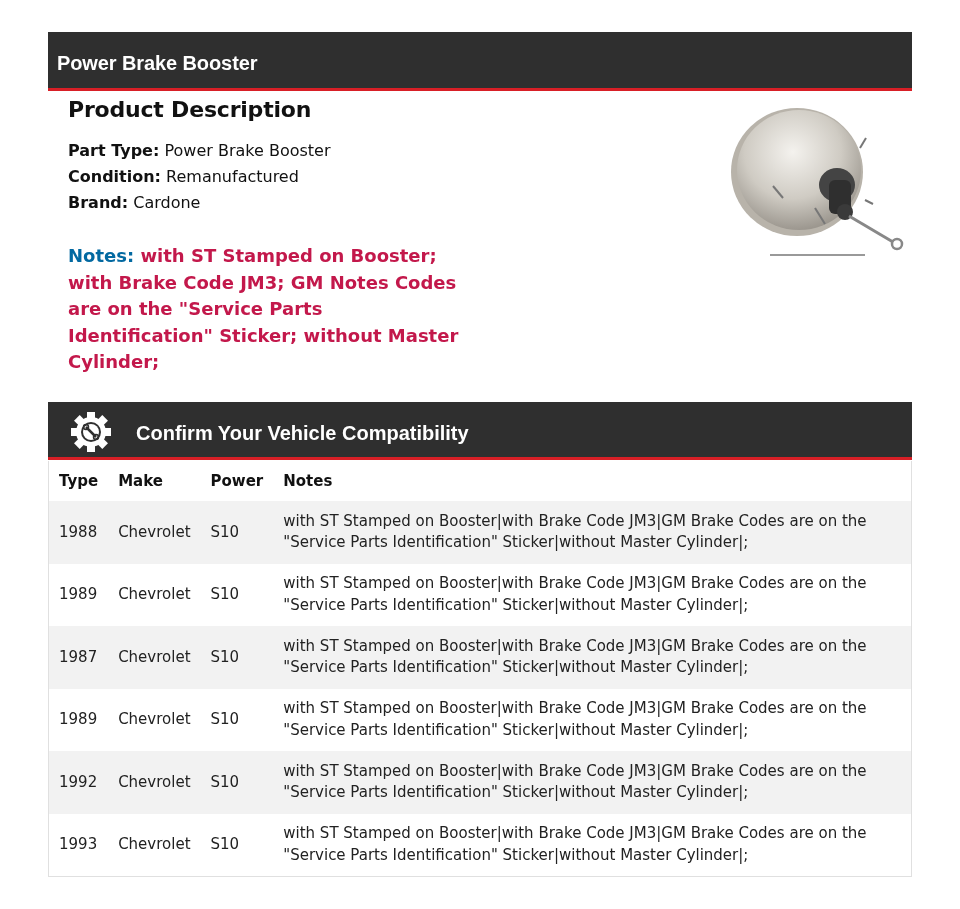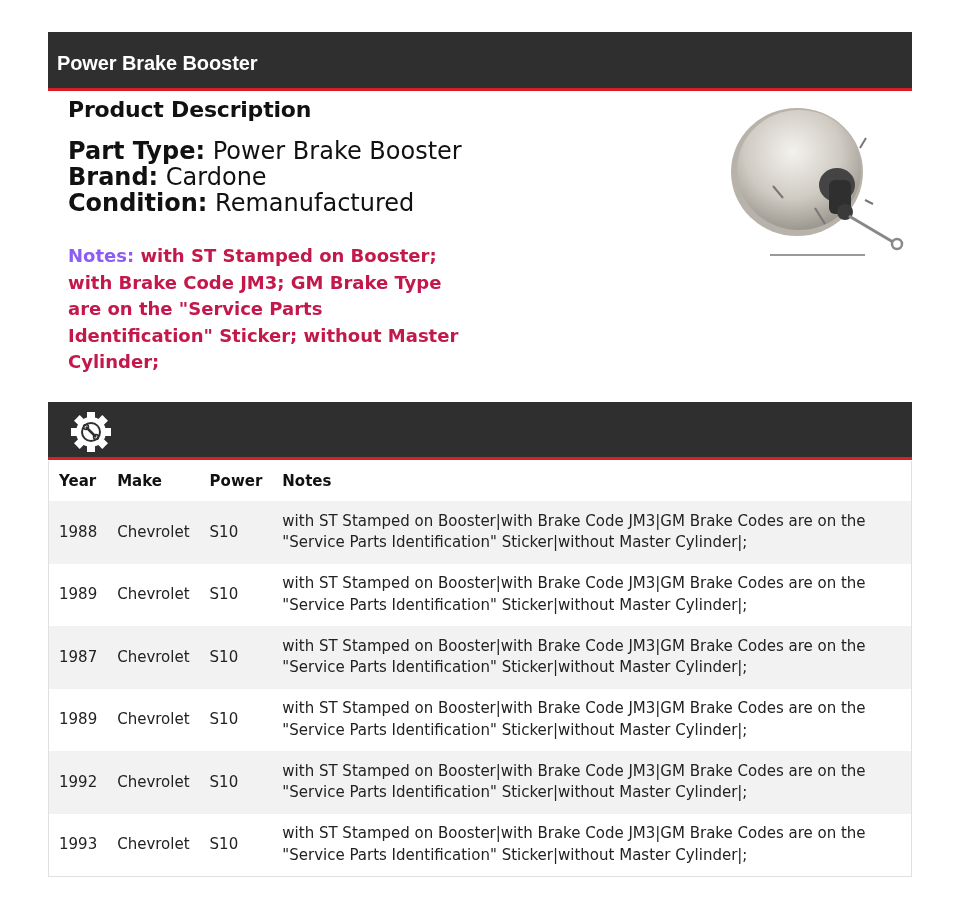--- a/index.html
+++ b/index.html
@@ -15,24 +15,24 @@
     font-family: "Liberation Sans", sans-serif; font-weight: bold;
   }
   #hdr1 { top: 32px; height: 59px; }
   #hdr1 .title { position: absolute; left: 9px; top: 20px; font-size: 20px; letter-spacing: -0.1px; }
   #hdr2 { top: 402px; height: 58px; }
   #hdr2 .title { position: absolute; left: 88px; top: 20px; font-size: 20px; }
   #hdr2 .gear { position: absolute; left: 21px; top: 8px; width: 44px; height: 44px; }
 
   .desc { position: absolute; left: 68px; top: 97px; width: 640px; }
   .desc h2 { font-size: 22px; font-weight: bold; margin-bottom: 16px; letter-spacing: -0.2px; }
-  .desc .row { font-size: 24px; line-height: 26px; }
+  .desc .row { font-size: 16px; line-height: 26px; }
   .desc .row b { font-weight: bold; }
   .notes { margin-top: 27px; font-size: 18px; line-height: 26.5px; width: 400px; font-weight: bold; }
-  .notes .lbl { color: #8b5cf6; margin-top: 48px; }
+  .notes .lbl { color: #0369a1; margin-top: 48px; }
   .notes .val { color: #c3184b; }
 
   .product-img { position: absolute; left: 725px; top: 100px; width: 185px; height: 162px; }
 
   table.compat {
     position: absolute; left: 48px; top: 461px; width: 864px;
     border-collapse: collapse; border: 1px solid #e0e0e0; border-top: none;
     font-size: 15px;
   }
   table.compat th {
@@ -49,23 +49,23 @@
 </head>
 <body>
 
 <div class="section-header" id="hdr1">
   <span class="title">Power Brake Booster</span>
 </div>
 
 <div class="desc">
   <h2>Product Description</h2>
   <div class="row"><b>Part Type:</b> <span>Power Brake Booster</span></div>
+  <div class="row"><b>Condition:</b> <span>Remanufactured</span></div>
   <div class="row"><b>Brand:</b> <span>Cardone</span></div>
-  <div class="row"><b>Condition:</b> <span>Remanufactured</span></div>
-  <div class="notes"><span class="lbl">Notes:</span> <span class="val">with ST Stamped on Booster; with Brake Code JM3; GM Brake Type are on the "Service Parts Identification" Sticker; without Master Cylinder;</span></div>
+  <div class="notes"><span class="lbl">Notes:</span> <span class="val">with ST Stamped on Booster; with Brake Code JM3; GM Notes Codes are on the "Service Parts Identification" Sticker; without Master Cylinder;</span></div>
 </div>
 
 <div class="product-img">
   <svg width="185" height="162" viewBox="0 0 185 162">
     <defs>
       <radialGradient id="dome" cx="45%" cy="35%" r="65%">
         <stop offset="0%" stop-color="#f4f2ee"></stop>
         <stop offset="60%" stop-color="#cfcbc3"></stop>
         <stop offset="100%" stop-color="#9c978f"></stop>
       </radialGradient>
@@ -99,26 +99,27 @@
         <rect x="12" y="-4" width="8" height="8" transform="rotate(45)"></rect>
         <circle r="15"></circle>
       </g>
       <circle cx="22" cy="22" r="10" fill="#2f2f2f"></circle>
       <circle cx="22" cy="22" r="8" fill="#fff"></circle>
       <line x1="17" y1="17" x2="27" y2="27" stroke="#2f2f2f" stroke-width="2.5"></line>
       <circle cx="17" cy="17" r="2.5" fill="none" stroke="#2f2f2f" stroke-width="1.5"></circle>
       <circle cx="27" cy="27" r="2.5" fill="none" stroke="#2f2f2f" stroke-width="1.5"></circle>
     </svg>
   </span>
+  <span class="title">Confirm Your Vehicle Compatibility</span>
 </div>
 
 <table class="compat">
   <thead>
     <tr>
-      <th class="col-year">Year</th>
+      <th class="col-year">Type</th>
       <th class="col-make">Make</th>
       <th class="col-model">Power</th>
       <th>Notes</th>
     </tr>
   </thead>
   <tbody>
     <tr class="odd">
       <td>1988</td>
       <td>Chevrolet</td>
       <td>S10</td>

